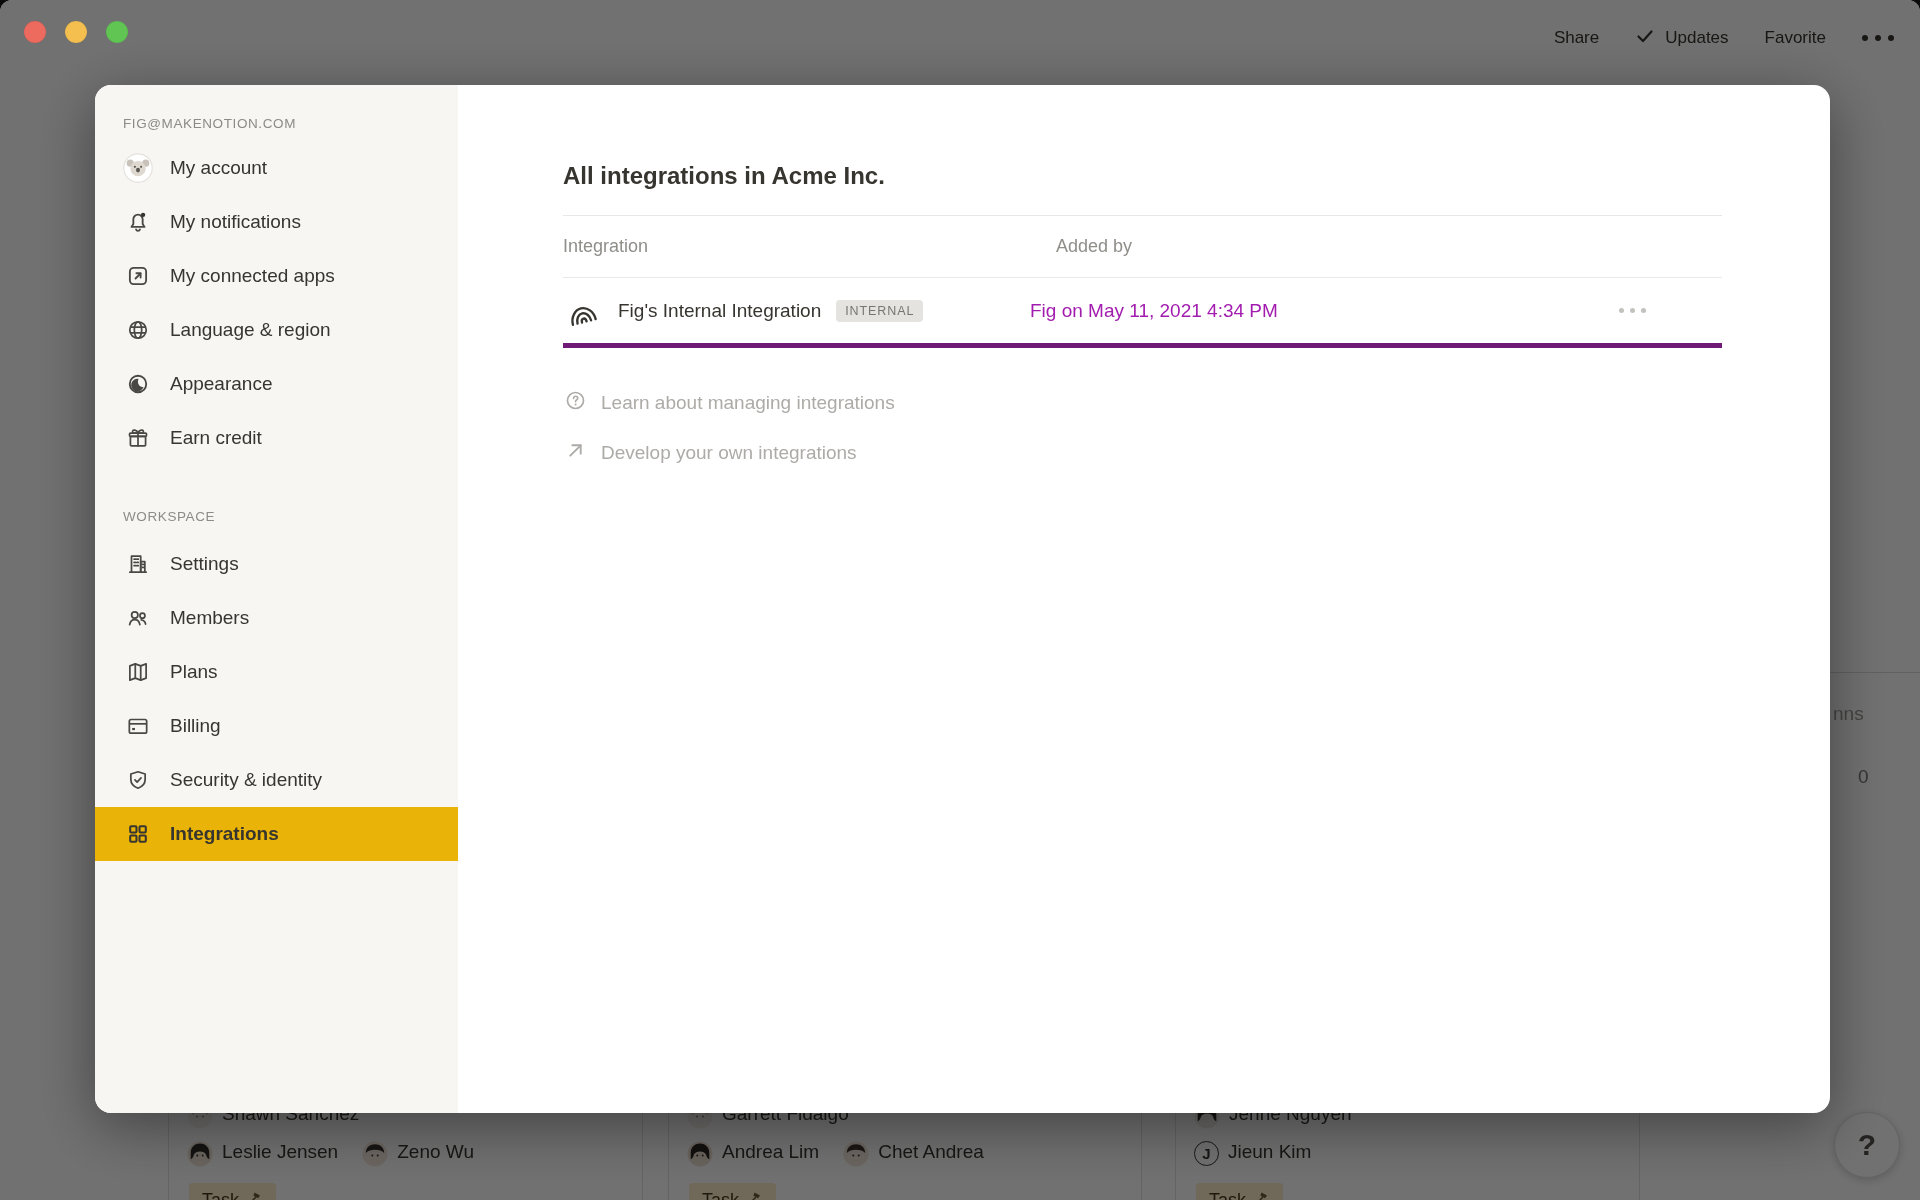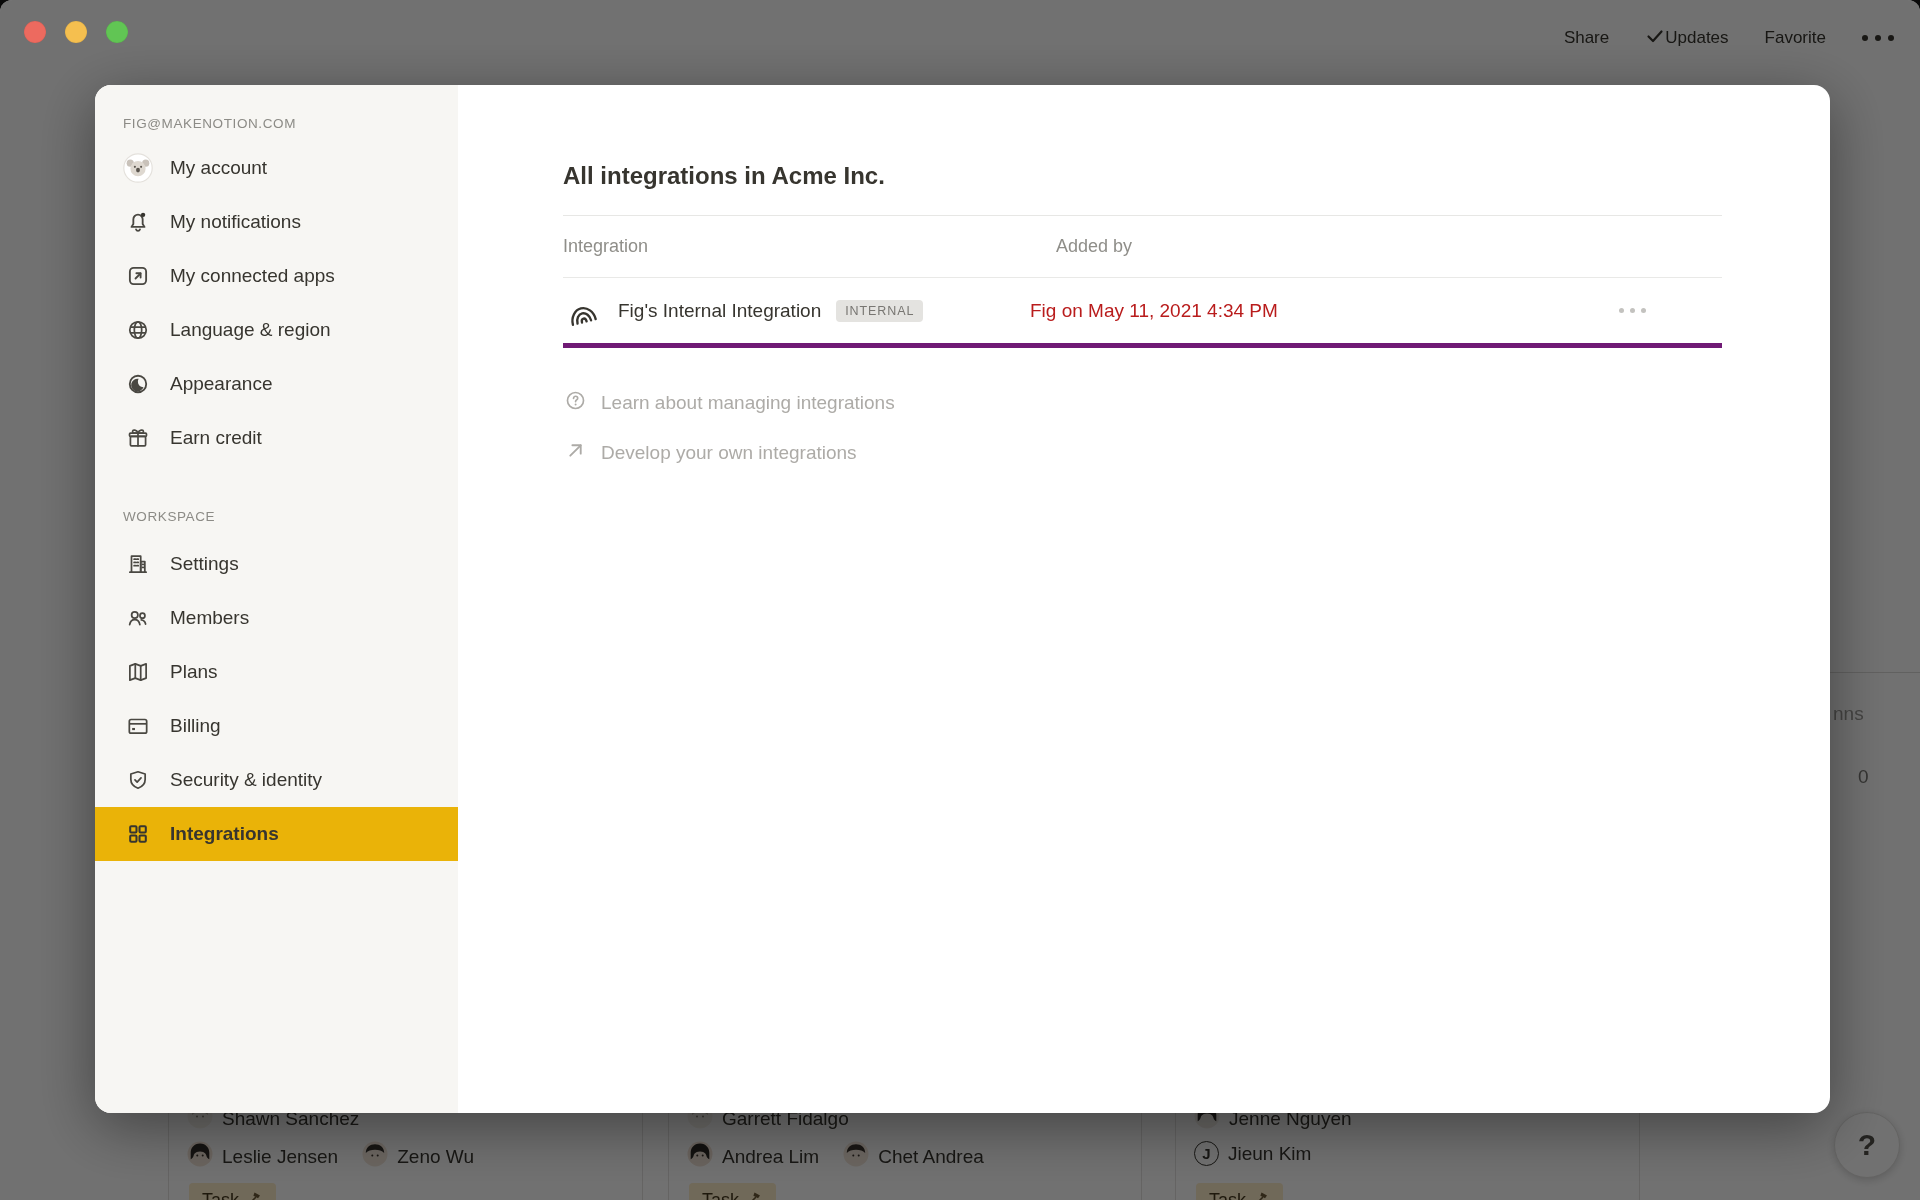--- a/index.html
+++ b/index.html
@@ -11,31 +11,31 @@
   .bg-window { position:absolute; inset:0; background:#ffffff; border-radius:12px 12px 0 0; }
   .dim-overlay { position:absolute; inset:0; background:rgba(0,0,0,0.555);
                  border-radius:12px 12px 0 0; z-index:10; }
 
   .traffic { position:absolute; top:21px; left:24px; display:flex; gap:19px; z-index:60; }
   .light { width:22px; height:22px; border-radius:50%; box-shadow:inset 0 0 1px rgba(0,0,0,.25); }
   .light.red{ background:#ed6a5f; } .light.yellow{ background:#f5bf4f; } .light.green{ background:#61c554; }
 
   .topbar-menu { position:absolute; top:7px; right:26px; height:62px; display:flex;
                  align-items:center; gap:36px; font-size:17px; font-weight:500; color:#37352f; }
-  .updates-group { display:flex; align-items:center; }
+  .updates-group { display:flex; align-items:center; gap:10px; }
   .topbar-dots { display:flex; gap:7px; align-items:center; }
   .topbar-dots i { width:6px; height:6px; border-radius:50%; background:#37352f; }
 
   
   .card { position:absolute; top:1094px; height:110px; background:#fff;
           border:1px solid #e3e2e0; border-bottom:none; }
   .card.c1{ left:168px; width:475px; } .card.c2{ left:668px; width:474px; } .card.c3{ left:1175px; width:465px; }
   .person-row-top { position:absolute; top:8px; left:18px; display:flex; gap:24px; }
   .person-row     { position:absolute; top:46px; left:18px; display:flex; gap:24px; }
-  .person { display:flex; align-items:center; gap:9px; font-size:19px; font-weight:500; color:#37352f; }
+  .person { display:flex; gap:9px; font-size:19px; font-weight:500; color:#37352f; }
   .j-avatar { width:25px; height:25px; border-radius:50%; border:1.8px solid #37352f;
               display:flex; align-items:center; justify-content:center;
               font-size:15px; font-weight:600; color:#37352f; background:#fff; }
   .tag-row { position:absolute; top:88px; left:20px; }
   .task-tag { display:inline-flex; align-items:center; gap:8px; background:#fdecc8; color:#46391f;
               font-size:18px; font-weight:500; padding:5px 13px; border-radius:4px; height:34px; }
 
   .frag-line { position:absolute; left:1690px; right:0; top:672px; border-top:1px solid #dcdbd9; }
   .frag-nns  { position:absolute; left:1833px; top:703px; font-size:19px; color:#9b9a97; }
   .frag-s    { position:absolute; left:1819px; top:766px; font-size:19px; color:#37352f; }
@@ -65,21 +65,21 @@
   .content { flex:1; padding:0 108px 0 105px; }
   .page-title { padding-top:75px; font-size:24px; line-height:32px; font-weight:700; color:#37352f; }
   .table-top-divider { margin-top:23px; border-top:1px solid #e7e7e5; }
   .tbl-header { height:62px; display:grid; grid-template-columns:467px 1fr 115px; align-items:center;
                 font-size:18px; color:#8f8e89; border-bottom:1px solid #e9e9e7;gap:26px; }
   .tbl-row { height:70px; display:grid; grid-template-columns:467px 1fr 115px; align-items:center;
              border-bottom:5px solid #701a75; }
   .row-name { display:flex; align-items:center; gap:17px; font-size:19px; color:#37352f; }
   .badge { margin-left:-2px; background:#e4e3e0; color:#787672; font-size:12.5px; font-weight:500;
            letter-spacing:.9px; padding:4px 9px; border-radius:4px; white-space:nowrap; }
-  .row-added { font-size:19px; color:#b91c1c; }
+  .row-added { font-size:19px; color:#a21caf; }
   .row-dots { display:flex; gap:6px; padding-left:12px; cursor:pointer; }
   .row-dots i { width:5px; height:5px; border-radius:50%; background:#c3c2bf; }
 
   .links { margin-top:30px; }
   .link-row { height:50px; display:flex; align-items:center; gap:13px;
               font-size:19px; color:#adacaf; color:#adaba7; cursor:pointer; }
 </style>
 </head>
 <body>
 

